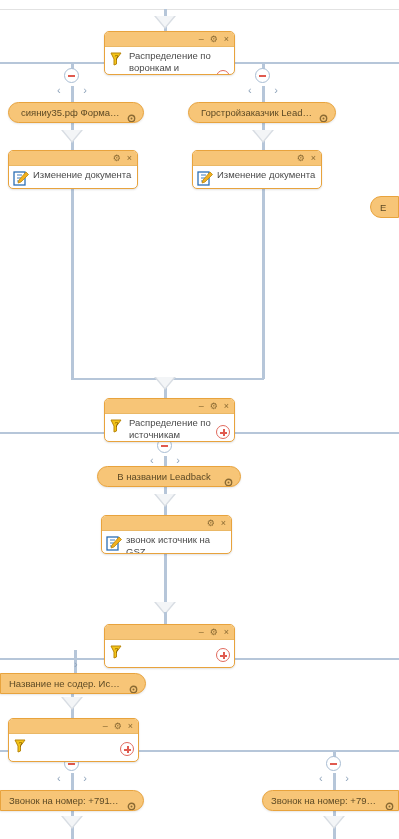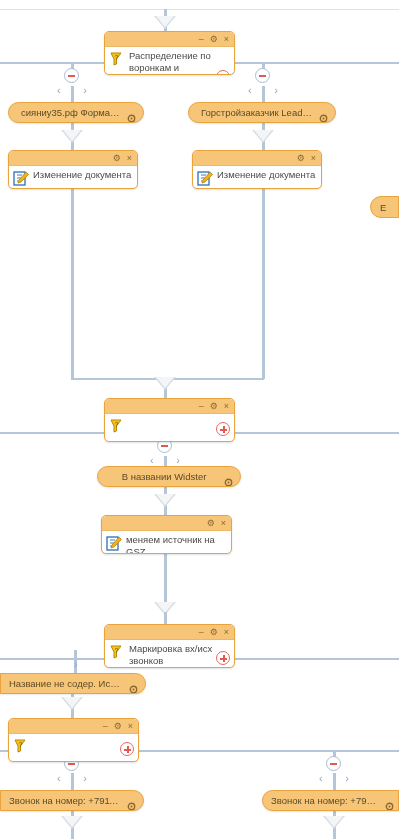--- a/index.html
+++ b/index.html
@@ -233,26 +233,27 @@
       <span class="b">⚙</span>
       <span class="b">×</span>
     </div>
     <div class="body">
       <span class="nicon">
         <svg width="18" height="16" viewBox="0 0 18 16">
           <path d="M3 2 L13 2 L8.5 8 L8.5 13 L6 14 L6 8 Z" fill="#f5c518" stroke="#b8860b" stroke-width="1"></path>
           <text x="6.5" y="9" font-size="7" fill="#6b4a00" font-family="sans-serif">?</text>
         </svg>
       </span>
+      <div class="ttl">Распределение по источникам</div>
       <span class="plus"></span>
     </div>
   </div>
 
   <div class="pill" style="left:97px;top:466px;width:144px;">
-    <span class="ptxt" style="flex:1;text-align:center;">В названии Widster</span>
+    <span class="ptxt" style="flex:1;text-align:center;">В названии Leadback</span>
     <span class="gear">
       <svg width="9" height="9" viewBox="0 0 9 9">
           <circle cx="4.5" cy="4.5" r="3.2" fill="none" stroke="#8a6a33" stroke-width="1.4"></circle>
           <circle cx="4.5" cy="4.5" r="1" fill="#8a6a33"></circle>
         </svg>
     </span>
   </div>
 
   <div class="card" style="left:101px;top:515px;width:131px;height:39px;">
     <div class="bar">
@@ -260,38 +261,37 @@
       <span class="b">×</span>
     </div>
     <div class="body">
       <span class="nicon">
         <svg width="18" height="16" viewBox="0 0 18 16">
           <rect x="2" y="2" width="11" height="13" fill="#ffffff" stroke="#2c6fb5" stroke-width="1.3"></rect>
           <path d="M5 5 H10 M5 8 H10 M5 11 H8" stroke="#2c6fb5" stroke-width="0.9"></path>
           <path d="M14 2 L16.5 4.5 L9 12 L6 13 L7 10 Z" fill="#f2b01e" stroke="#b8860b" stroke-width="0.8"></path>
         </svg>
       </span>
-      <div class="ttl">меняем источник на GSZ</div>
+      <div class="ttl">звонок источник на GSZ</div>
     </div>
   </div>
 
   <div class="card" style="left:104px;top:624px;width:131px;height:44px;">
     <div class="bar">
       <span class="b">–</span>
       <span class="b">⚙</span>
       <span class="b">×</span>
     </div>
     <div class="body">
       <span class="nicon">
         <svg width="18" height="16" viewBox="0 0 18 16">
           <path d="M3 2 L13 2 L8.5 8 L8.5 13 L6 14 L6 8 Z" fill="#f5c518" stroke="#b8860b" stroke-width="1"></path>
           <text x="6.5" y="9" font-size="7" fill="#6b4a00" font-family="sans-serif">?</text>
         </svg>
       </span>
-      <div class="ttl">Маркировка вх/исх звонков</div>
       <span class="plus"></span>
     </div>
   </div>
 
   <div class="pill" style="left:0px;top:673px;width:146px;border-radius:0 11px 11px 0;padding-left:8px;">
     <span class="ptxt">Название не содер. Исх. звонок</span>
     <span class="gear">
       <svg width="9" height="9" viewBox="0 0 9 9">
           <circle cx="4.5" cy="4.5" r="3.2" fill="none" stroke="#8a6a33" stroke-width="1.4"></circle>
           <circle cx="4.5" cy="4.5" r="1" fill="#8a6a33"></circle>

